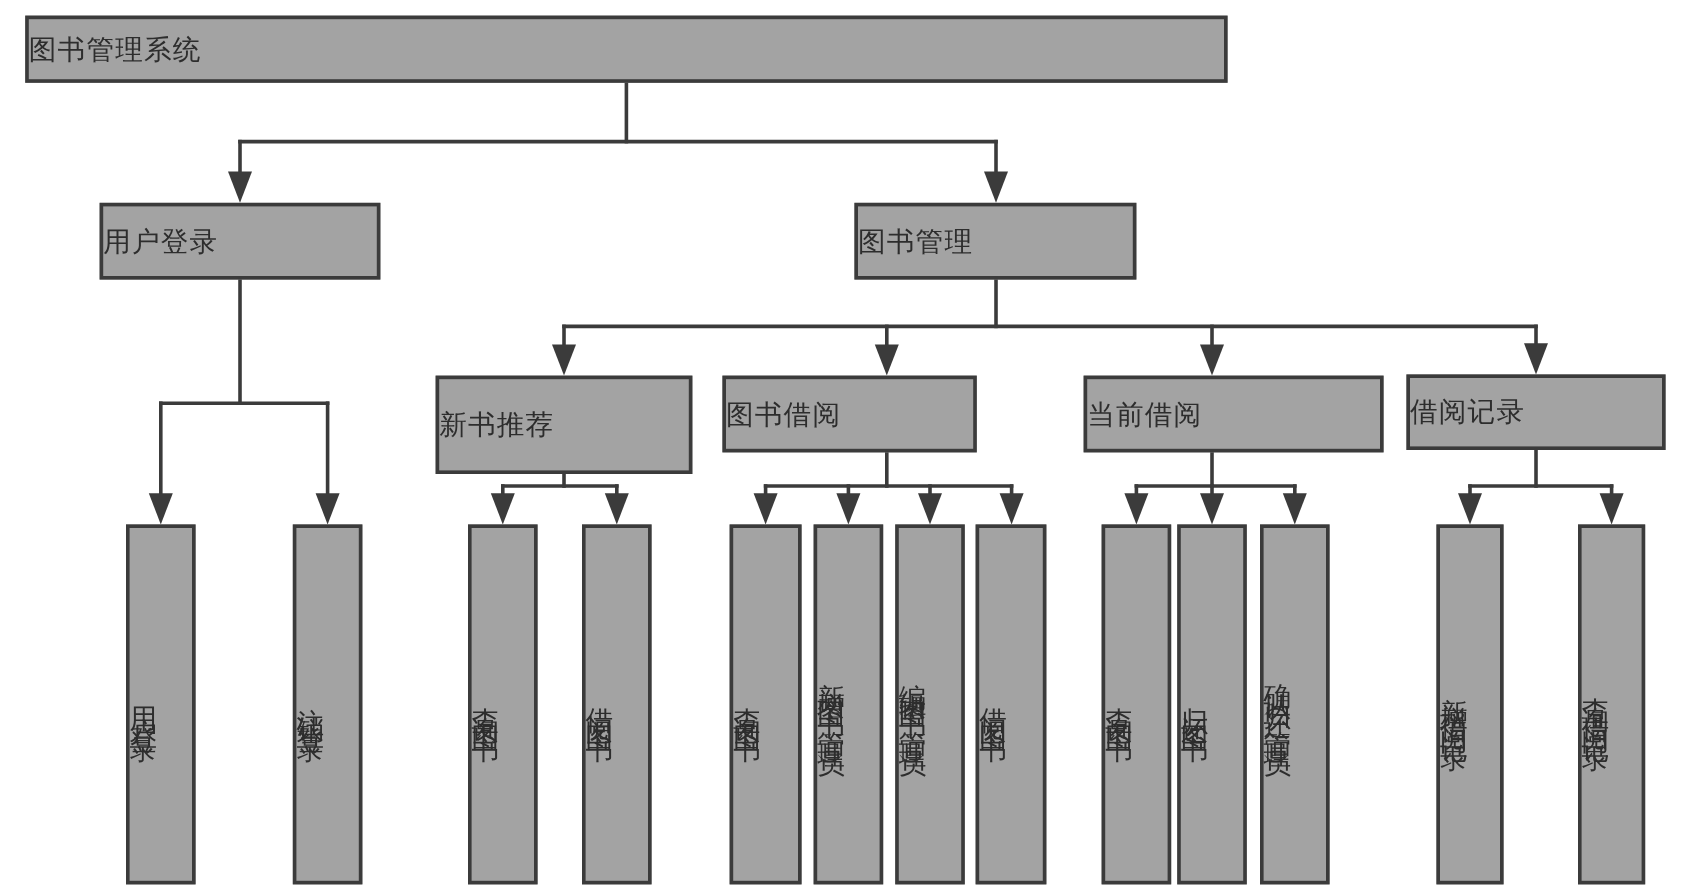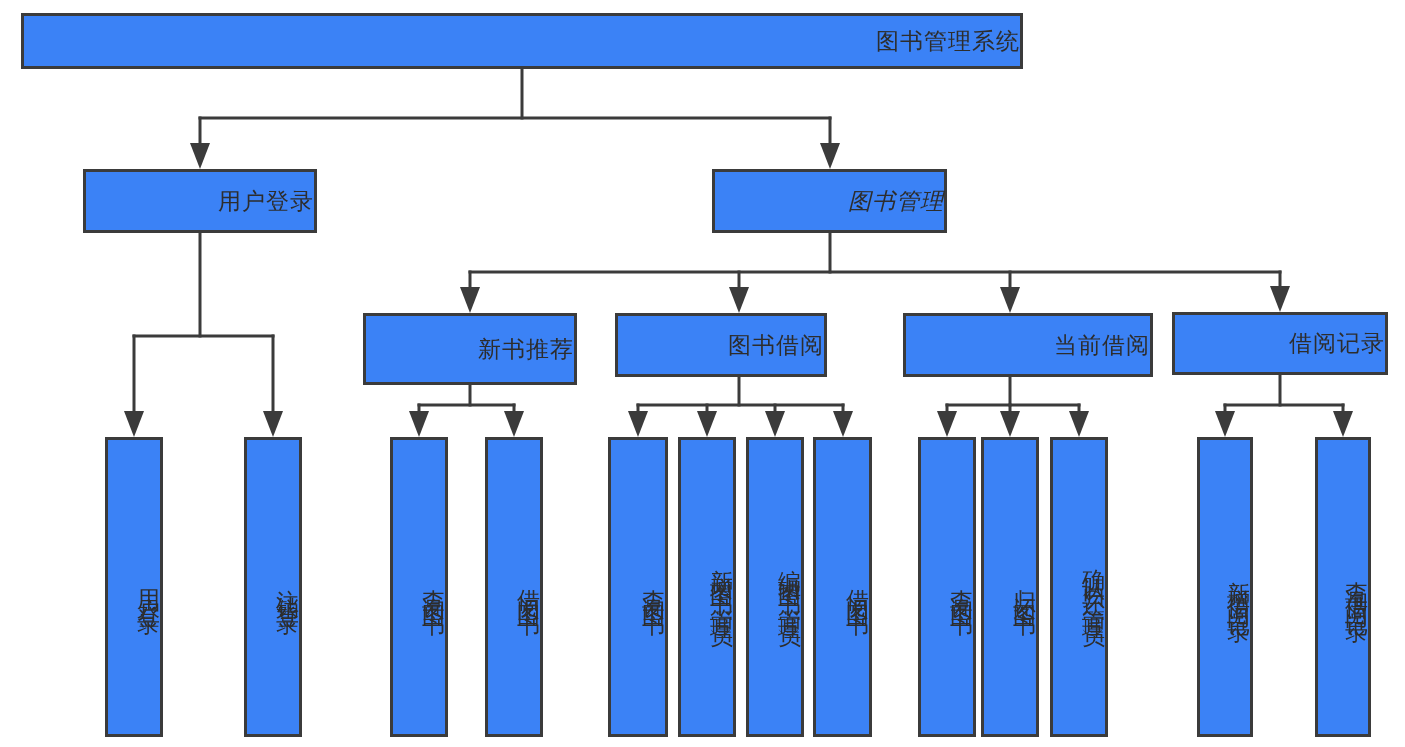--- a/index.html
+++ b/index.html
@@ -7,44 +7,44 @@
     position:relative;
     width:1405px;height:747px;
     background:var(--bg,#ffffff);
     font-family:"Liberation Sans","DejaVu Sans",sans-serif;
     overflow:hidden;
   }
   #connectors{position:absolute;left:0;top:0;z-index:1;}
   .node{
     position:absolute;
     box-sizing:border-box;
-    background:#3b82f6;
+    background:#a3a3a3;
     border:3px solid var(--line,#3b3b3b);
-    display:flex;align-items:center;justify-content:flex-end;
+    display:flex;align-items:center;justify-content:flex-start;
     color:var(--text,#2d2d2d);
     font-size:23px;
     z-index:2;
   }
   .hnode .lbl{letter-spacing:1px;white-space:nowrap;}
   .vnode{top:437px;height:300px;}
   .vnode .lbl{
     writing-mode:vertical-lr;
     text-orientation:mixed;
     letter-spacing:8px;
     line-height:1;
     white-space:nowrap;
   }
   
   .n-root{left:21px;top:13px;width:1002px;height:56px;}
   
   .n-ulogin{left:83px;top:169px;width:234px;height:64px;}
-  .n-bmgmt{left:712px;top:169px;width:235px;height:64px;font-style:italic;}
-  
-  .n-newbook{left:363px;top:313px;width:214px;height:72px;}
-  .n-bborrow{left:615px;top:313px;width:212px;height:64px;}
+  .n-bmgmt{left:712px;top:169px;width:235px;height:64px;}
+  
+  .n-newbook{left:363px;top:313px;width:214px;height:82px;}
+  .n-bborrow{left:602px;top:313px;width:212px;height:64px;}
   .n-cborrow{left:903px;top:313px;width:250px;height:64px;}
   .n-brecord{left:1172px;top:312px;width:216px;height:63px;}
   
   .l-a1{left:105px;width:58px;}
   .l-a2{left:244px;width:58px;}
   .l-b1{left:390px;width:58px;}
   .l-b2{left:485px;width:58px;}
   .l-c1{left:608px;width:60px;}
   .l-c2{left:678px;width:58px;}
   .l-c3{left:746px;width:58px;}

